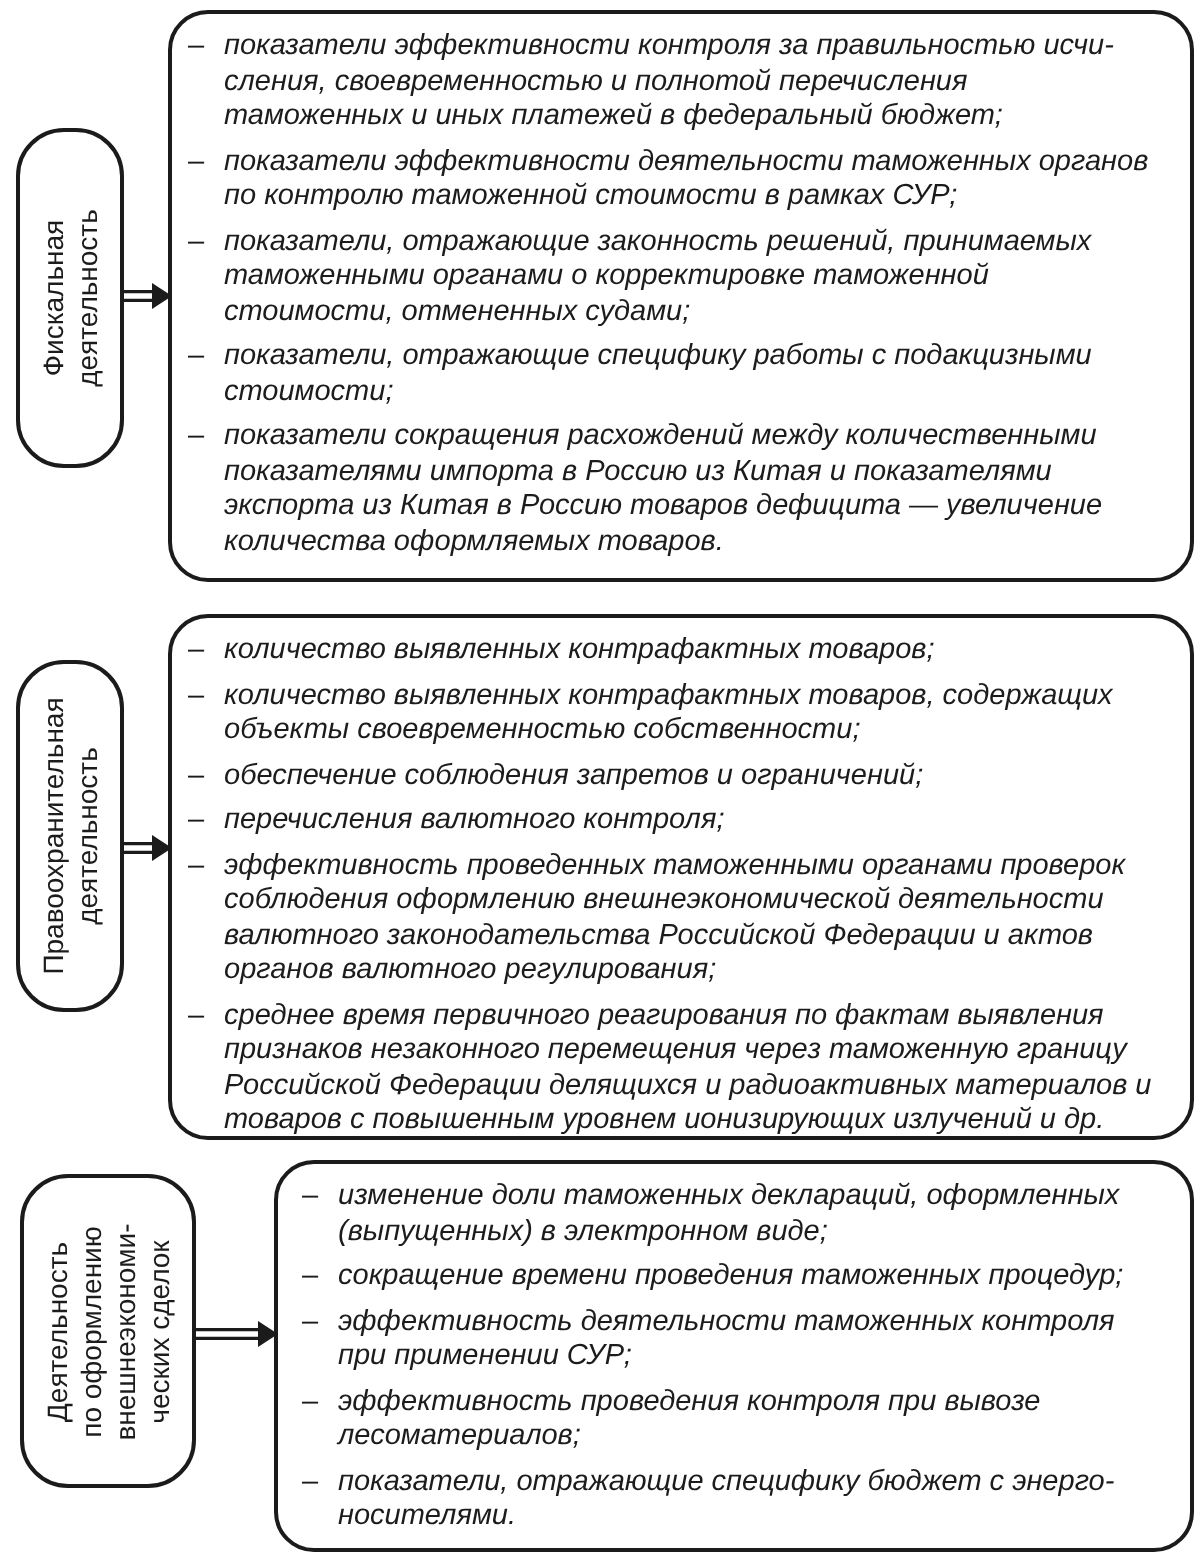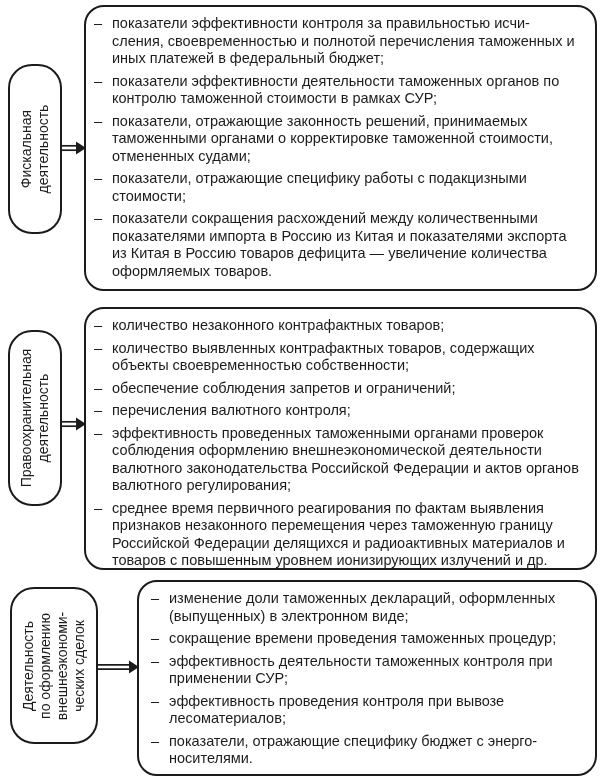--- a/index.html
+++ b/index.html
@@ -49,21 +49,21 @@
     display: flex;
     align-items: flex-start;
     font-size: 14.5px;
     line-height: 17.5px;
   }
   .item + .item { margin-top: 5px; }
   .dash {
     flex: 0 0 18px;
     width: 18px;
   }
-  .txt { flex: 1 1 auto; }
+  .txt { flex: 1 1 auto; font-style: italic; }
   .arrow {
     position: absolute;
     display: block;
   }
   
   #main-box-1 { left: 84px;  top: 5px;   width: 513px; height: 286px; }
   #main-box-2 { left: 84px;  top: 307px; width: 513px; height: 263px; padding-right: 12px; }
   #main-box-3 { left: 137px; top: 580px; width: 460px; height: 196px; padding-left: 12px; }
   #side-box-1 { left: 8px;  top: 64px;  width: 54px; height: 170px; }
   #side-box-2 { left: 8px;  top: 330px; width: 54px; height: 176px; }
@@ -118,21 +118,21 @@
 
   <svg class="arrow" id="arrow-2" width="26" height="16" viewBox="0 0 26 16">
     <line x1="0" y1="5.8" x2="17" y2="5.8" stroke="#1b1b1b" stroke-width="1.7"></line>
     <line x1="0" y1="10.2" x2="17" y2="10.2" stroke="#1b1b1b" stroke-width="1.7"></line>
     <polygon points="16,1.5 26,8 16,14.5" fill="#1b1b1b"></polygon>
   </svg>
 
   <div class="main-box" id="main-box-2">
     <div class="item">
       <span class="dash">–</span>
-      <span class="txt">количество незаконного контрафактных товаров;</span>
+      <span class="txt">количество выявленных контрафактных товаров;</span>
     </div>
     <div class="item">
       <span class="dash">–</span>
       <span class="txt">количество выявленных контрафактных товаров, содержащих объекты своевременностью собственности;</span>
     </div>
     <div class="item">
       <span class="dash">–</span>
       <span class="txt">обеспечение соблюдения запретов и ограничений;</span>
     </div>
     <div class="item">

